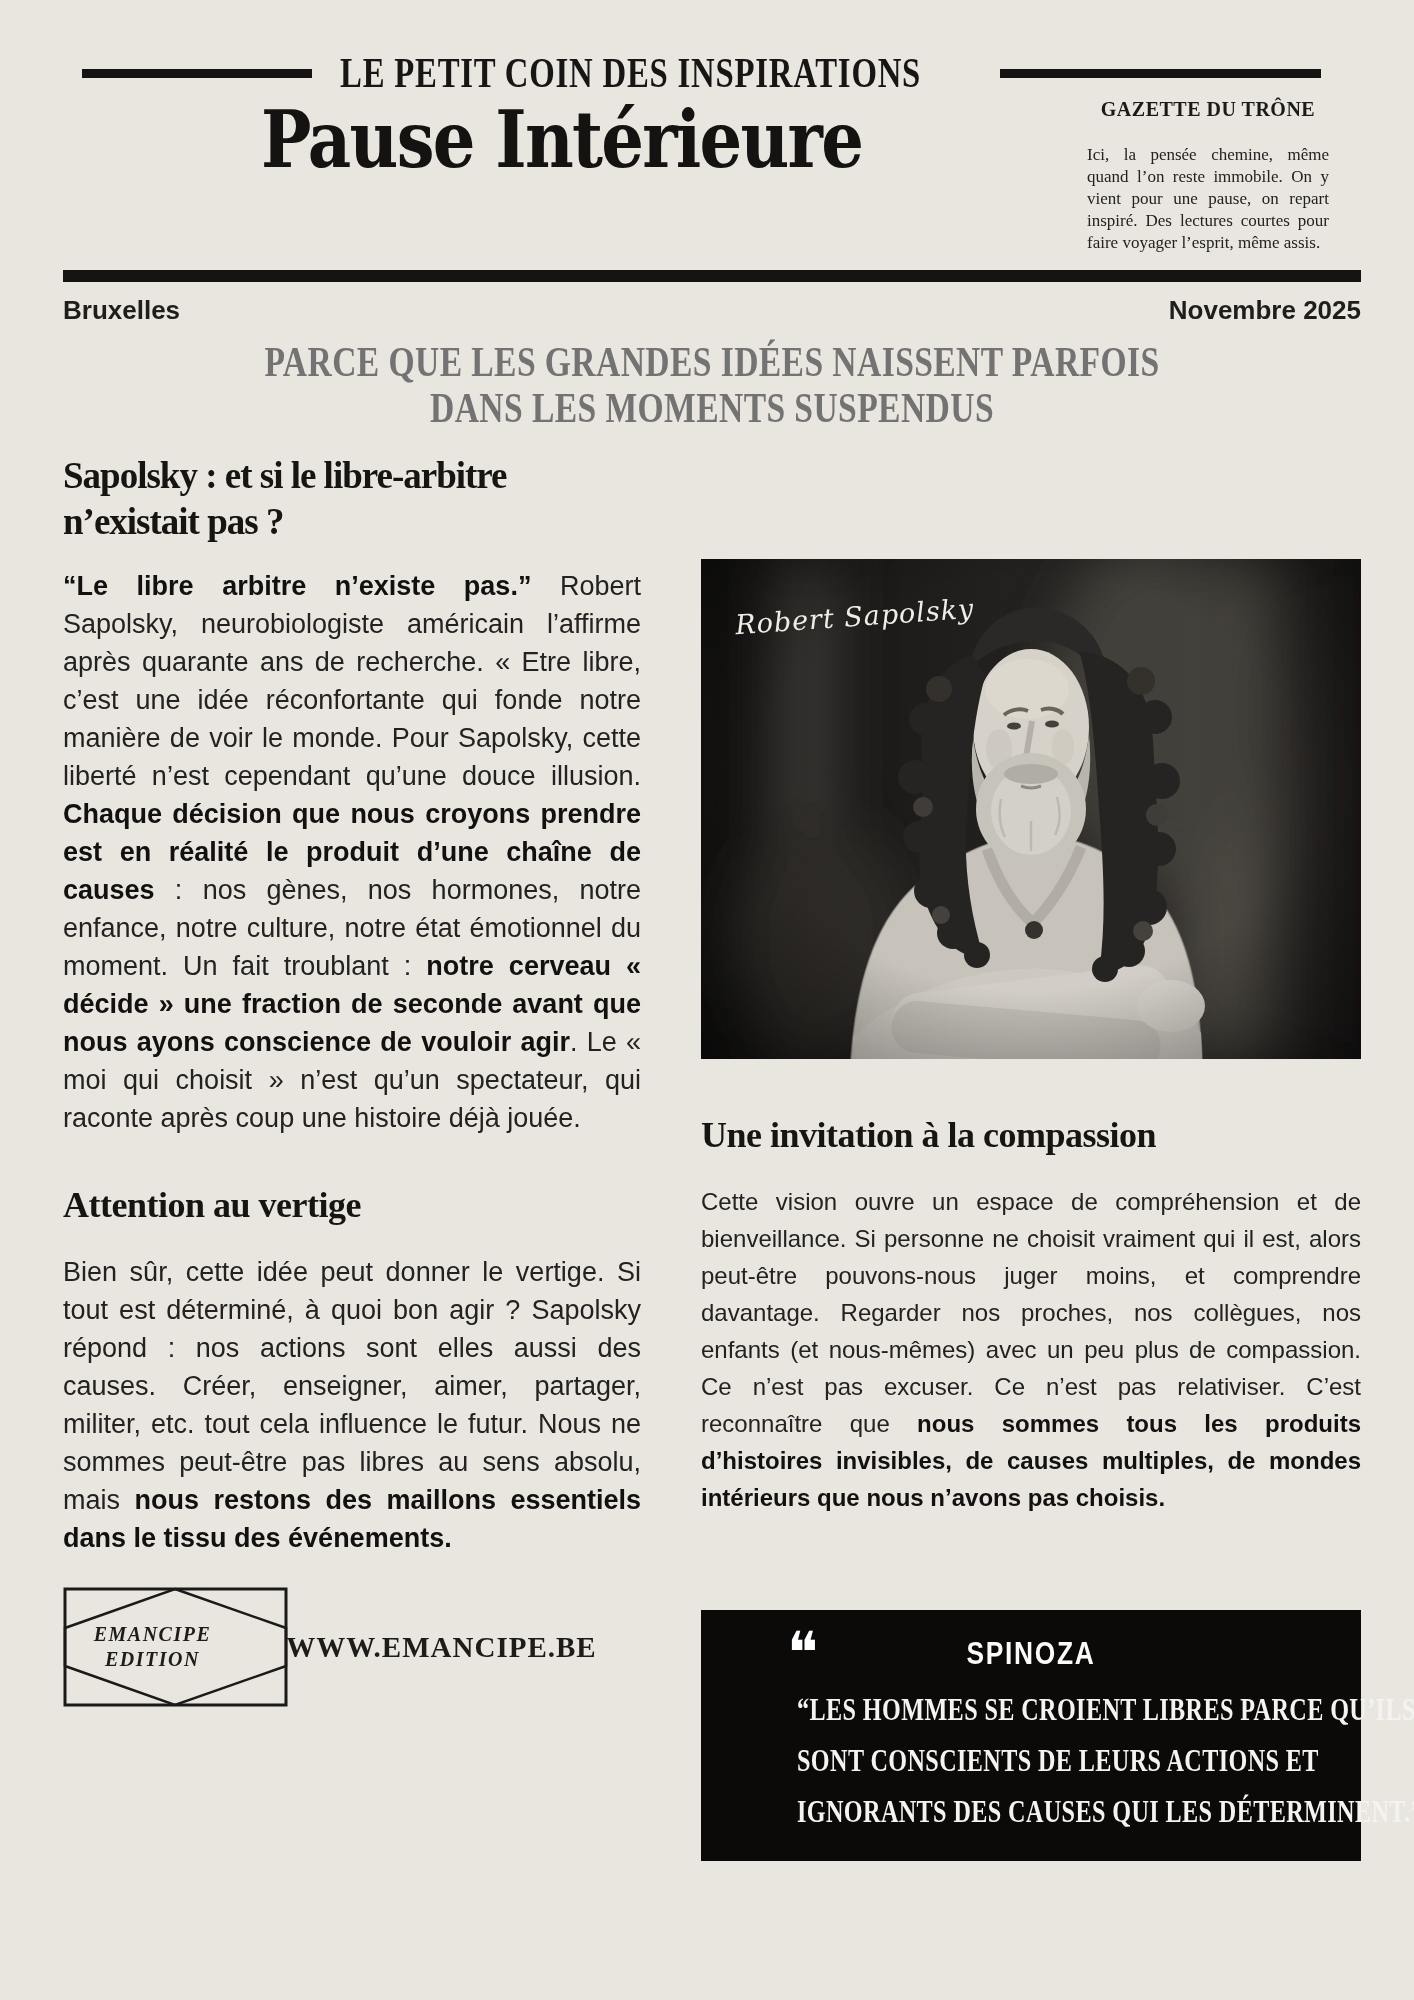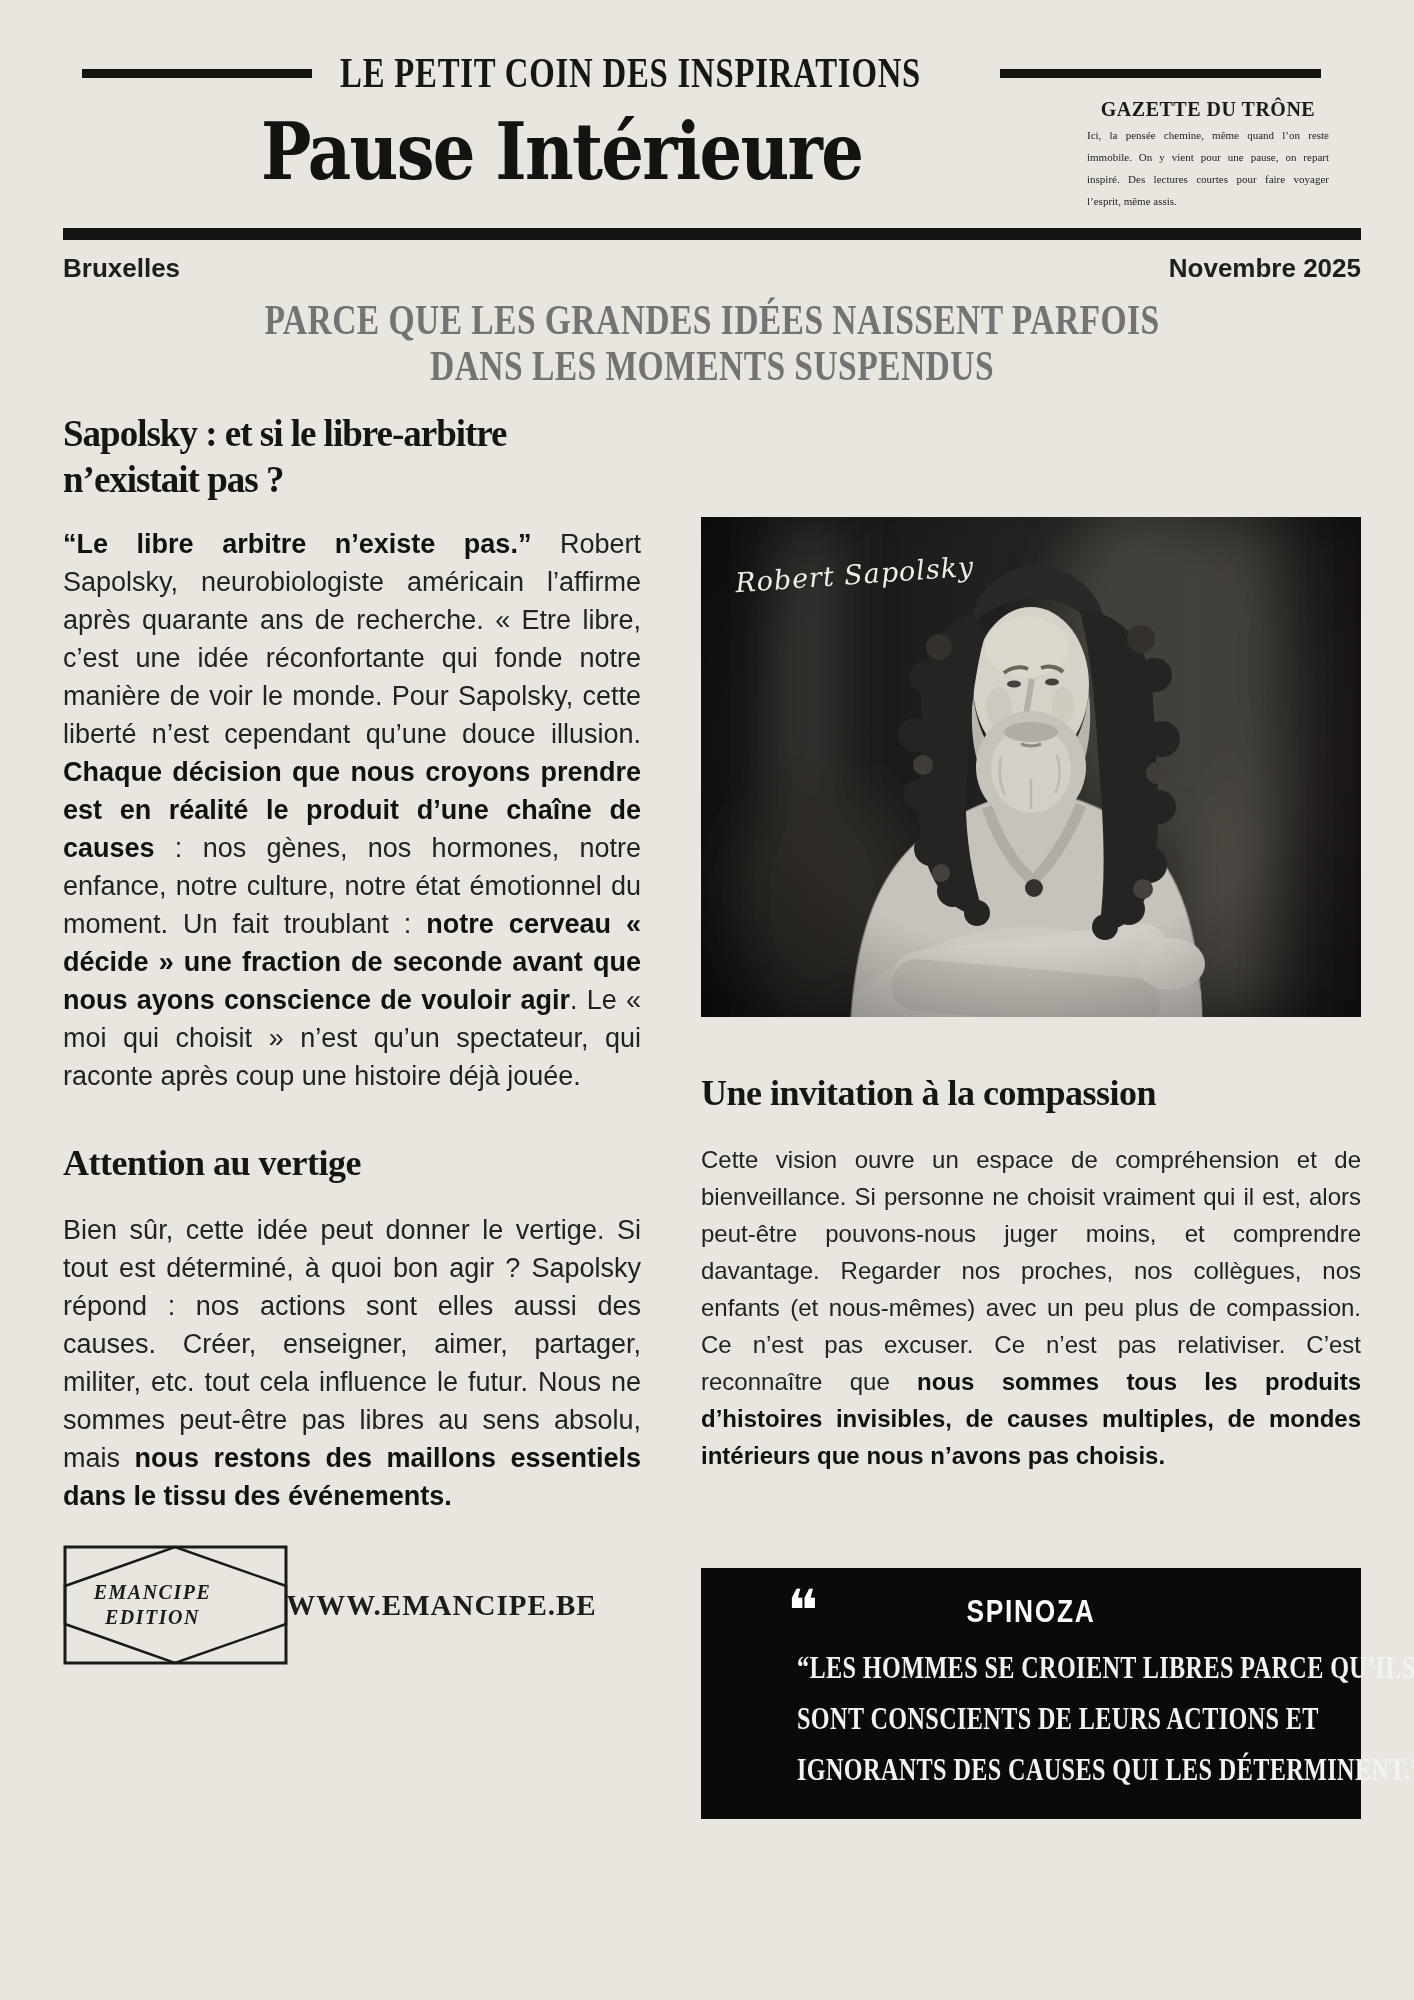--- a/index.html
+++ b/index.html
@@ -18,35 +18,35 @@
   .rule-left  { width:230px; height:9px; background:#151412; margin-right:28px; }
   .rule-right { flex:1; height:9px; background:#151412; margin-left:28px; margin-right:40px; }
   .kicker-outer { width:632px; height:46px; position:relative; }
   .kicker-inner {
     position:absolute; left:0; top:50%;
     transform:translateY(-50%) scaleX(.78); transform-origin:0 50%;
     white-space:nowrap;
     font-family:"Liberation Serif", serif; font-weight:700;
     font-size:42px; letter-spacing:1px; color:#171614;
   }
-  .mast-body { display:flex; align-items:center;gap:26px; }
+  .mast-body { display:flex; align-items:flex-start;gap:26px; }
   .mast-title-wrap { flex:1; text-align:center; margin-top:-4px; }
   .mast-title {
     display:inline-block; transform:scaleX(.86);
     font-family:"DejaVu Serif", serif; font-weight:700;
     font-size:78px; line-height:96px; letter-spacing:-2px; color:#141311;
   }
   .gazette { width:242px; margin-right:32px; margin-top:2px; }
   .gazette-title {
     font-family:"Liberation Serif", serif; font-weight:700;
     font-size:20px; letter-spacing:.5px; text-align:center; white-space:nowrap;
   }
   .gazette-body {
-    margin-top:3px; font-family:"Liberation Serif", serif;
-    font-size:11px; line-height:22px; text-align:justify; color:#23221f;
+    margin-top:23px; font-family:"Liberation Serif", serif;
+    font-size:17px; line-height:22px; text-align:justify; color:#23221f;
   }
 
   .main-rule { height:12px; background:#151412; margin-top:16px; }
   .dateline { display:flex; justify-content:space-between; margin-top:13px; font-weight:700; font-size:26px; color:#1f1e1b; }
   .tagline { margin-top:13px; font-family:"Liberation Serif", serif; font-weight:700; font-size:42px; color:#737373; }
   .tagline div { white-space:nowrap; text-align:center; transform:scaleX(.8); line-height:46px; letter-spacing:.5px; }
 
   
   .columns { margin-top:22px; display:grid; grid-template-columns:578px 660px; column-gap:60px; }
 

